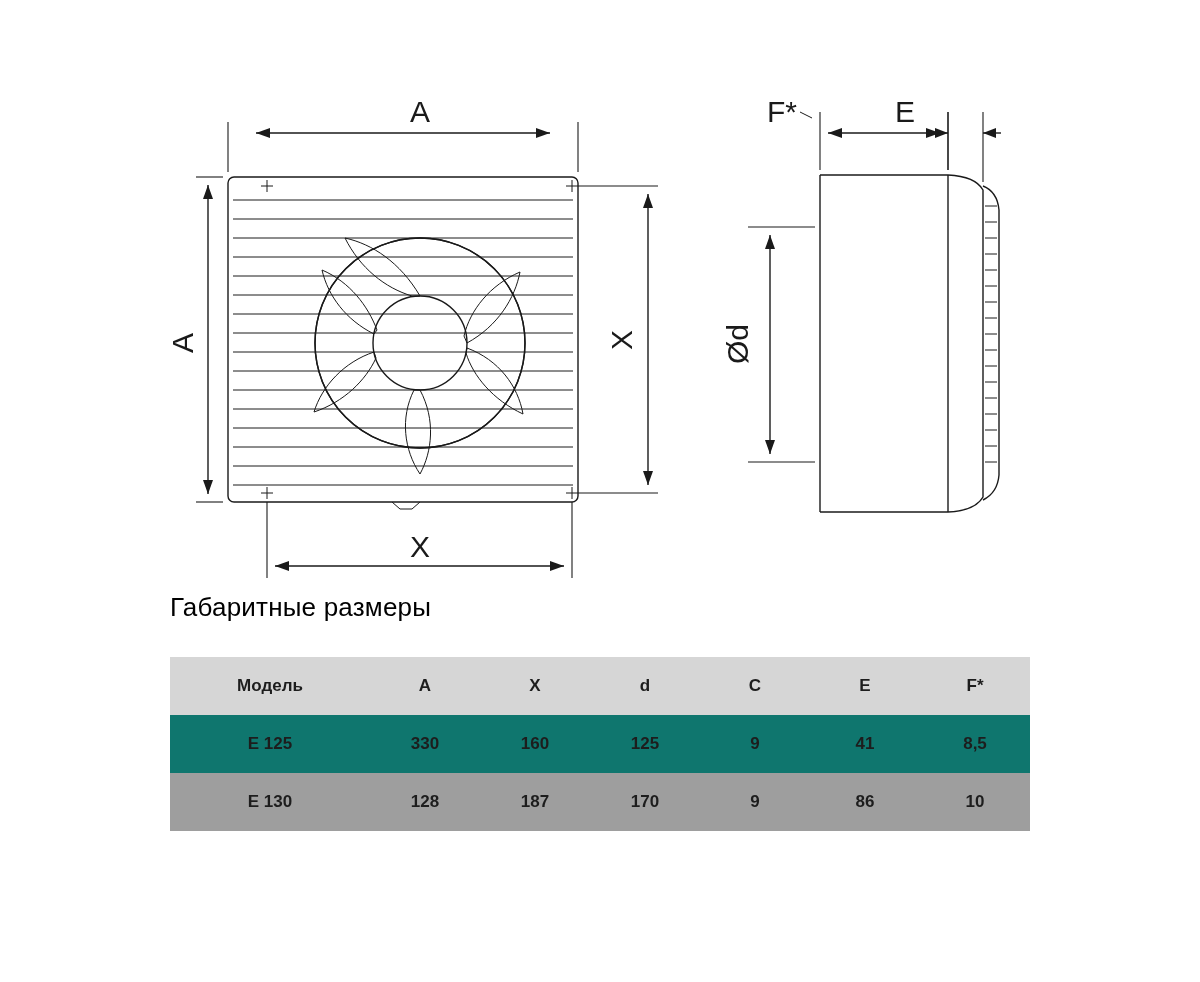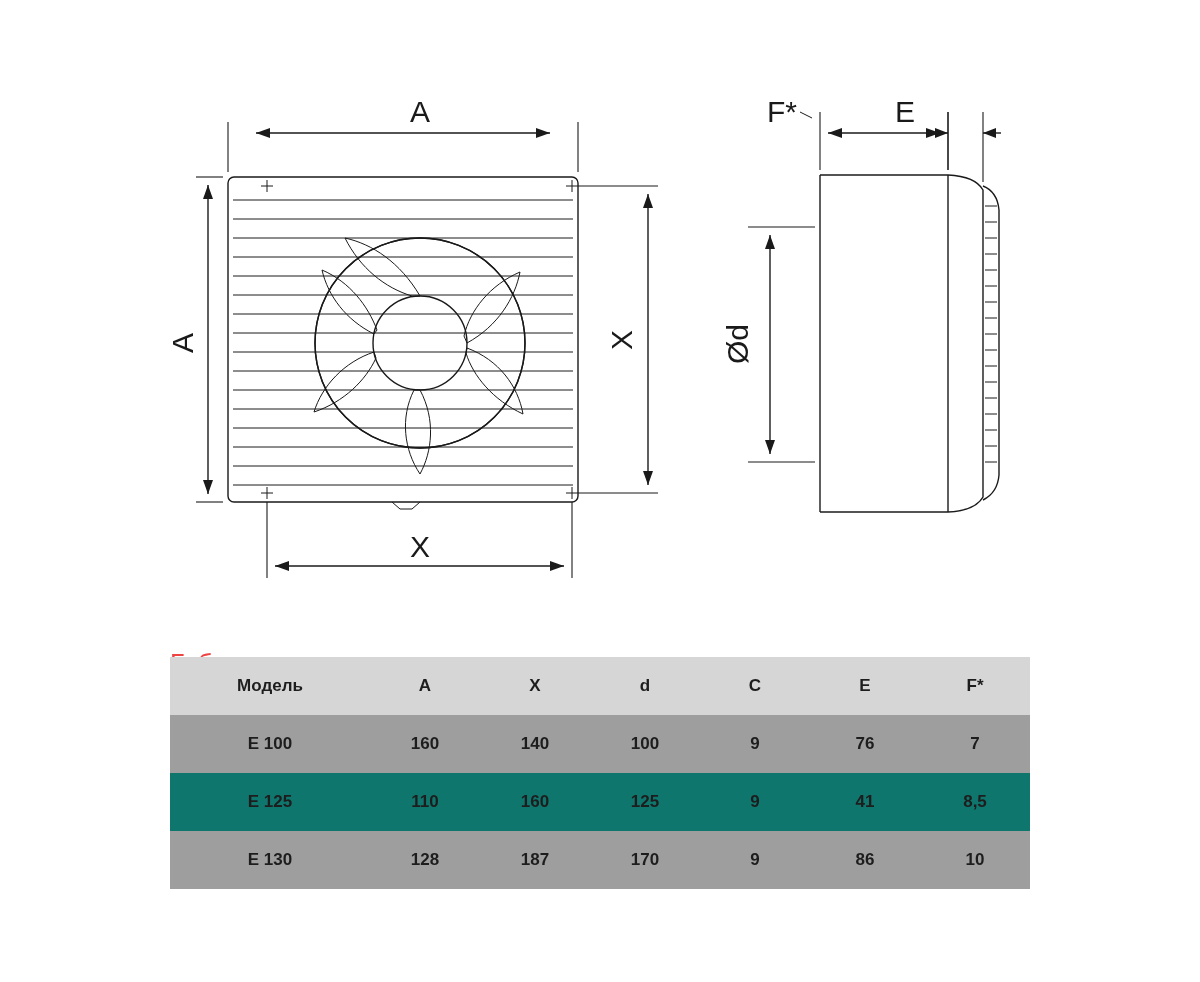--- a/index.html
+++ b/index.html
@@ -26,24 +26,24 @@
     top: 0;
     width: 1200px;
     height: 610px;
   }
   .drawing-area svg {
     display: block;
   }
   .section-title {
     position: absolute;
     left: 170px;
-    top: 648px;
+    top: 592px;
     font-size: 26px;
     font-weight: 400;
-    color: #ef4444;
+    color: #000000;
     letter-spacing: 0.2px;
   }
   .table-wrap {
     position: absolute;
     left: 170px;
     top: 657px;
     width: 926px;
   }
   table.dims {
     border-collapse: collapse;
@@ -260,32 +260,23 @@
           <th>Модель</th>
           <th>A</th>
           <th>X</th>
           <th>d</th>
           <th>C</th>
           <th>E</th>
           <th>F*</th>
         </tr>
       </thead>
       <tbody>
-        <tr class="row-dark">
-          <td>E 100</td>
-          <td>160</td>
-          <td>140</td>
-          <td>100</td>
-          <td>9</td>
-          <td>76</td>
-          <td>7</td>
-        </tr>
         <tr class="row-light">
           <td>E 125</td>
-          <td>110</td>
+          <td>330</td>
           <td>160</td>
           <td>125</td>
           <td>9</td>
           <td>41</td>
           <td>8,5</td>
         </tr>
         <tr class="row-dark">
           <td>E 130</td>
           <td>128</td>
           <td>187</td>

